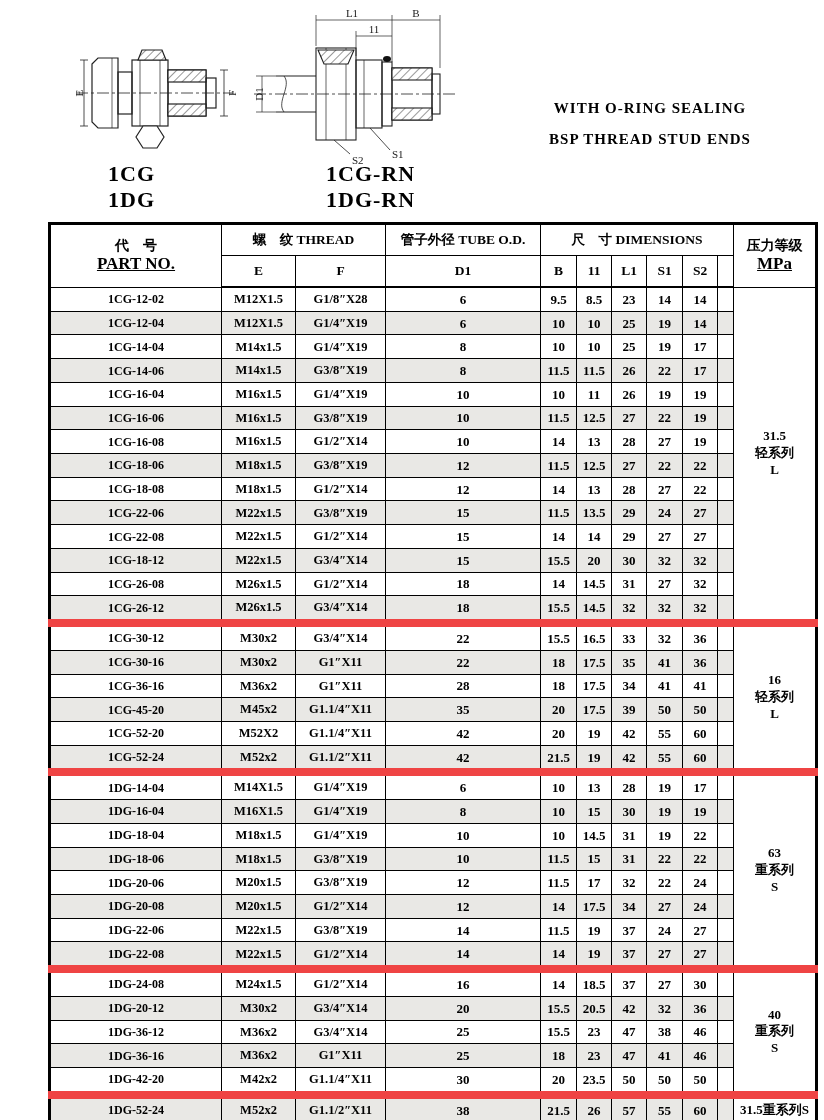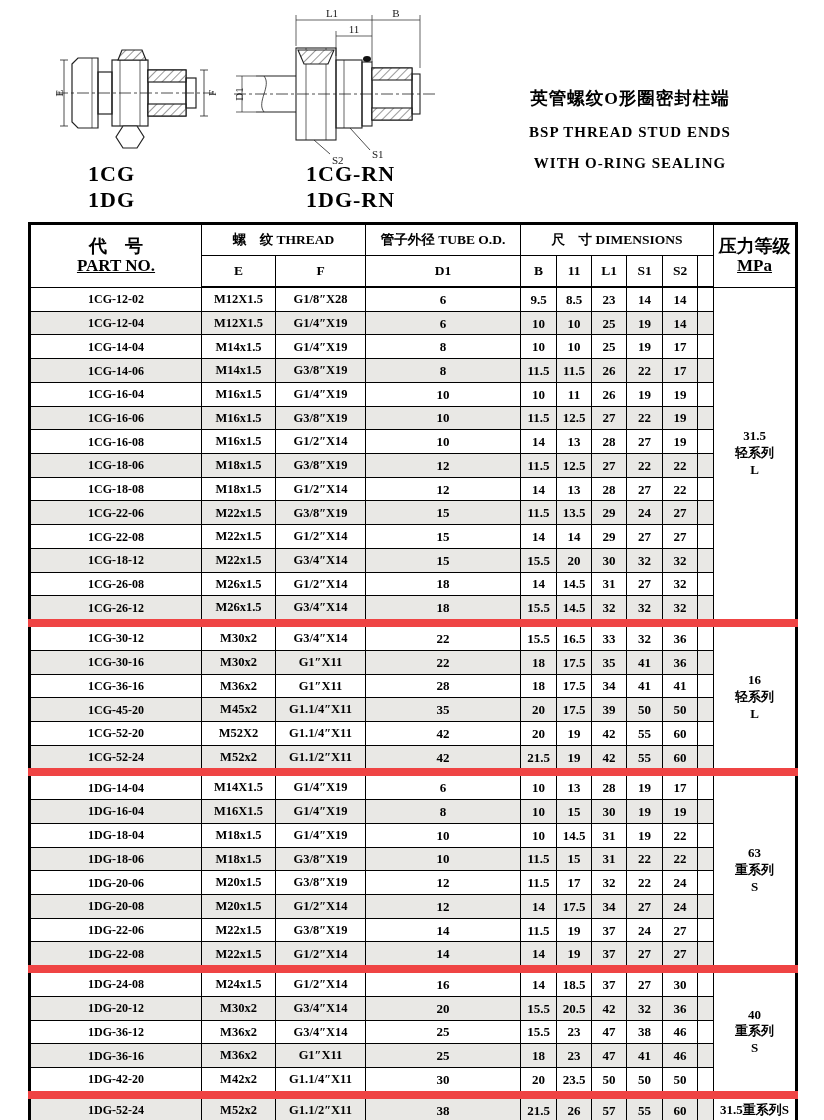--- a/index.html
+++ b/index.html
@@ -1,19 +1,19 @@
 <!DOCTYPE html>
 <html><head>
 <meta charset="utf-8">
 <style>
   html,body { margin:0; padding:0; background:#fff; }
   body { width:824px; height:1120px; position:relative; overflow:hidden;
          font-family:"Liberation Serif","DejaVu Serif",serif; color:#000; }
 
-  .page { position:absolute; inset:0; background:#fff; }
+  .page { position:absolute; inset:0; background:#fff;margin-left:20px; }
 
   
   .drawzone { position:absolute; left:0; top:0; width:824px; height:222px; }
   .svg-left  { position:absolute; left:52px;  top:30px; }
   .svg-right { position:absolute; left:232px; top:6px; }
   .model-label { position:absolute; font-size:22px; font-weight:bold; letter-spacing:1px;text-align:right; }
   .ml-1cg   { left:88px;  top:161px; }
   .ml-1dg   { left:88px;  top:187px; }
   .ml-1cgrn { left:306px; top:161px; }
   .ml-1dgrn { left:306px; top:187px; }
@@ -26,21 +26,21 @@
 
   
   .tablewrap { position:absolute; left:28px; top:222px; width:767px; }
   table { border-collapse:collapse; table-layout:fixed; width:767px;
           border:3px solid #000; }
   th, td { border:1px solid #000; text-align:center; vertical-align:middle;
            padding:0; font-weight:bold; overflow:hidden; white-space:nowrap; }
   thead th { font-size:13.5px; height:30px; }
   thead tr.h2 th { height:30px; border-bottom:2px solid #000; }
   .hdr-two { line-height:1.15; }
-  .hdr-two .l1 { font-size:18px; }
+  .hdr-two .l1 { font-size:14px; }
   .hdr-two .l2 { font-size:17px;text-decoration:underline; }
   tbody td { height:22.72px; font-size:13px; line-height:1; }
   td.c-part { font-size:12px; }
   td.c-e, td.c-f { font-size:12.5px; }
   tr.stripe td { background:#e9e8e5; }
   td.c-mpa { background:#fff !important; font-size:13px; line-height:1.3; white-space:normal; }
   tr.group-start td { border-top:8px solid #ef4444; }
 
   col.w-part  { width:172px; }
   col.w-e     { width:74px; }
@@ -156,23 +156,22 @@
       <text x="100" y="158" font-size="11">S2</text>
       <text x="140" y="152" font-size="11">S1</text>
     </svg>
 
     <div class="model-label ml-1cg">1CG</div>
     <div class="model-label ml-1dg">1DG</div>
     <div class="model-label ml-1cgrn">1CG-RN</div>
     <div class="model-label ml-1dgrn">1DG-RN</div>
 
     <div class="titleblock">
-      <div class="title-zh">英管螺纹O形圈密封柱端</div>
+      <div class="title-en">WITH O-RING SEALING</div>
       <div class="title-en">BSP THREAD STUD ENDS</div>
-      <div class="title-en">WITH O-RING SEALING</div>
     </div>
   </div>
 
   <div class="tablewrap">
     <table>
       <colgroup>
         <col class="w-part">
           <col class="w-e">
           <col class="w-f">
           <col class="w-d1">

